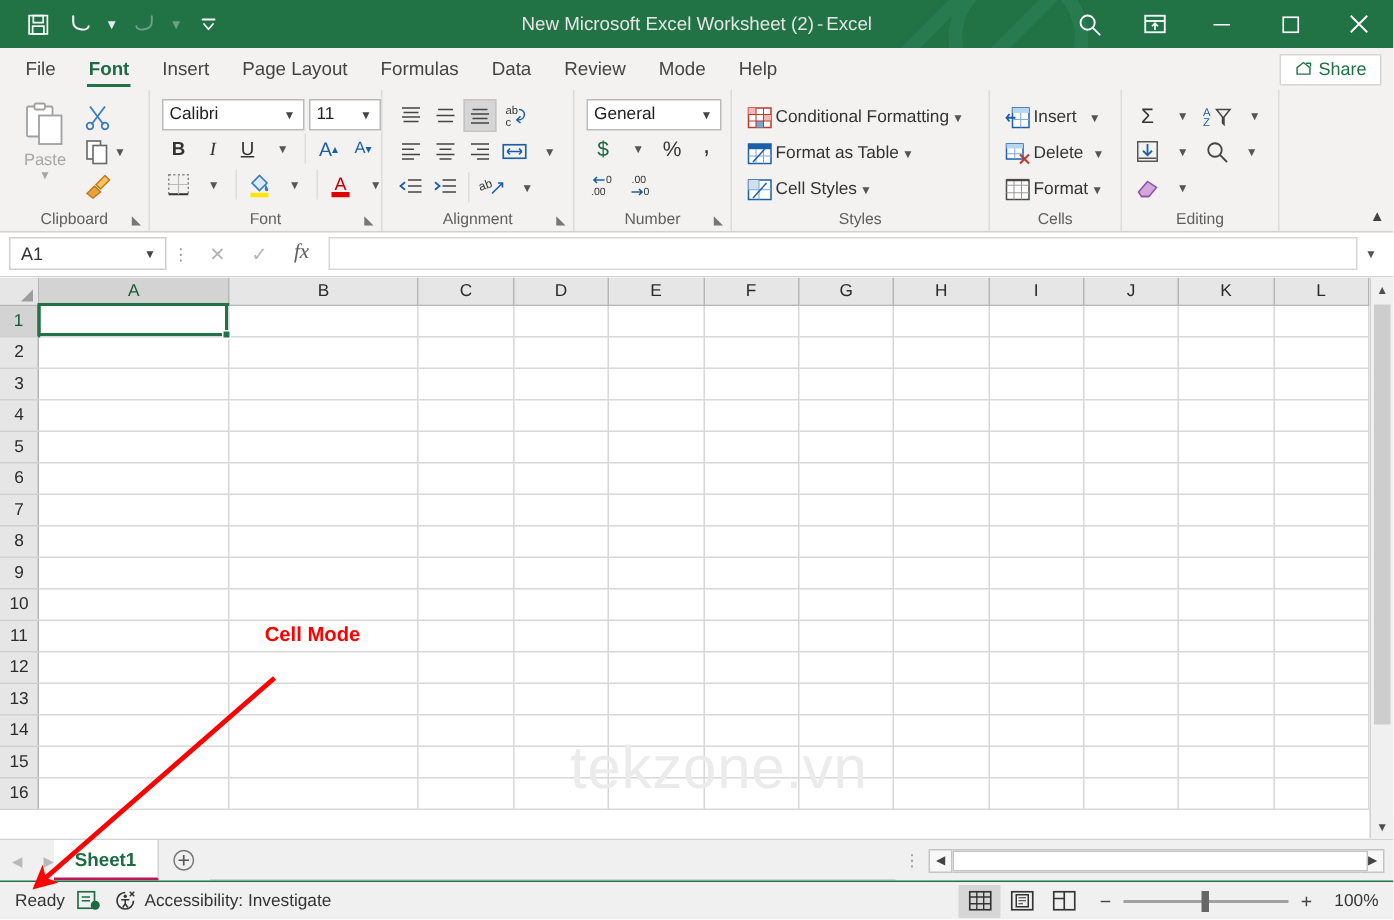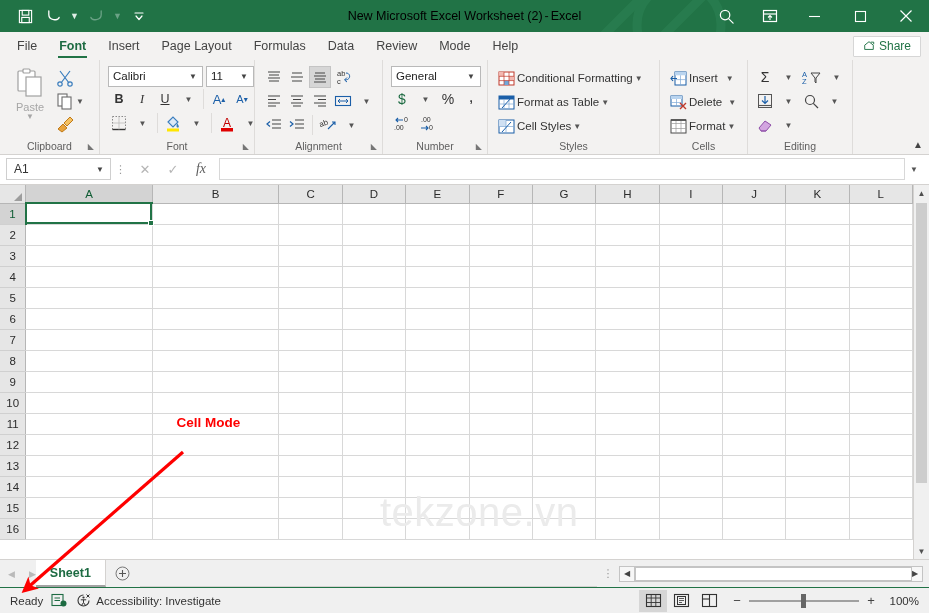--- a/index.html
+++ b/index.html
@@ -41,21 +41,21 @@
   .qat-btn.disabled { color: #7fae95; }
   .qat-caret {
     width: 13px; height: 24px;
     display: flex; align-items: center; justify-content: center;
     color: #dfeee6; font-size: 9px;
   }
   .qat-caret.disabled { color: #6ba286; }
   .title-text {
     position: absolute; left: 0; right: 0;
     text-align: center;
-    color: #000000; font-size: 12.5px;
+    color: #e5e5e5; font-size: 12.5px;
     pointer-events: none;
     z-index: 1;
   }
   .title-text .dash { opacity: .9; padding: 0 2px;}
   .tb-right {
     margin-left: auto; display: flex; align-items: center; z-index: 2;
   }
   .tb-search { width: 46px; display:flex; align-items:center; justify-content:center; color:#fff; }
   .tb-user {
     display: flex; align-items: center; gap: 8px;
@@ -291,21 +291,21 @@
   .nav-arrows { display: flex; align-items: center; padding-left: 8px; gap: 14px; }
   .nav-arrows span { color: #b9b9b9; font-size: 9px; }
   .stab {
     padding: 0 14px; display: flex; align-items: center;
     font-size: 12.5px; color: #444;
     background: #e2e2e2;
     border-right: 1px solid #d4d2d0;
   }
   .stab.active {
     background: #fff; color: #1d6b42; font-weight: bold;
-    border-bottom: 2px solid #a3a3a3;
+    border-bottom: 2px solid #be185d;
     border-right: 1px solid #d4d2d0;
   }
   .addsheet {
     width: 34px; display: flex; align-items: center; justify-content: center;
     color: #666; font-size: 13px;
   }
   .sheet-spacer { flex: 1; border-bottom: 1px solid #d4d2d0; background:#f0f0f0;}
   .hs-dots { width: 22px; display:flex; align-items:center; justify-content:center; color:#999; font-size:11px;}
   .hscroll {
     width: 310px; display: flex; align-items: center;

